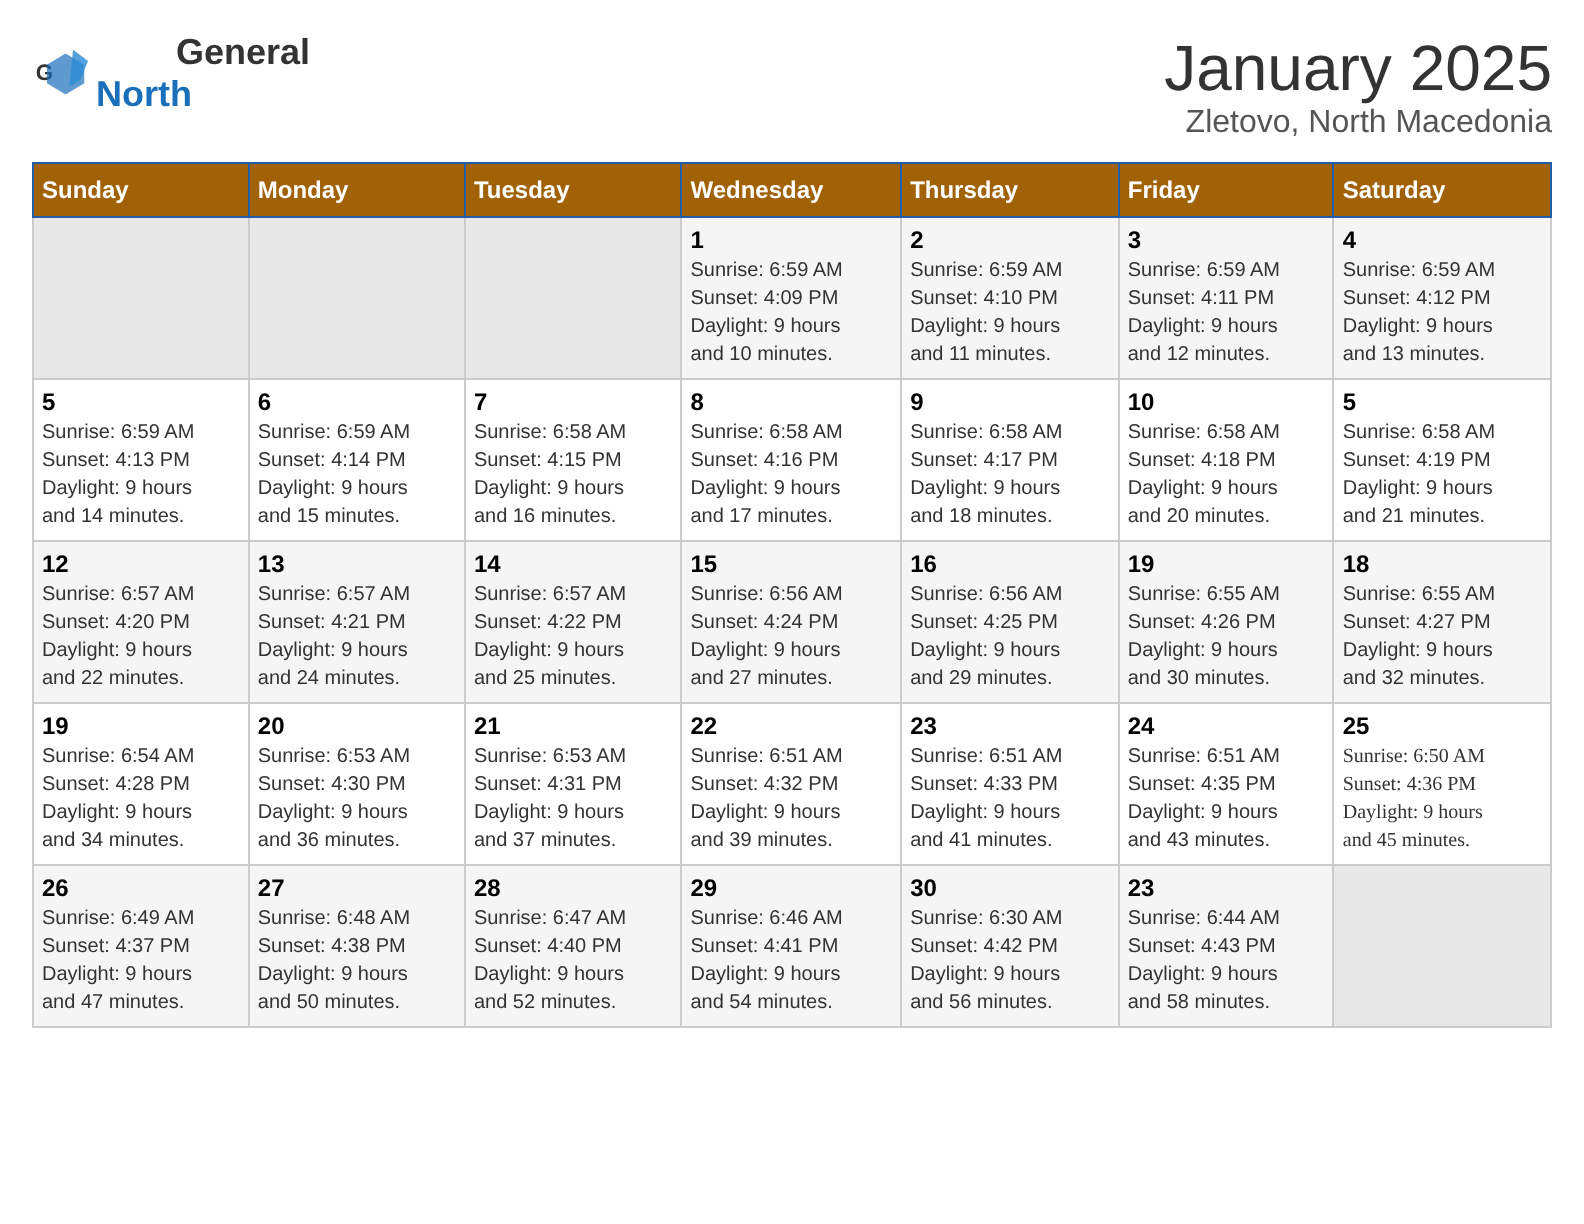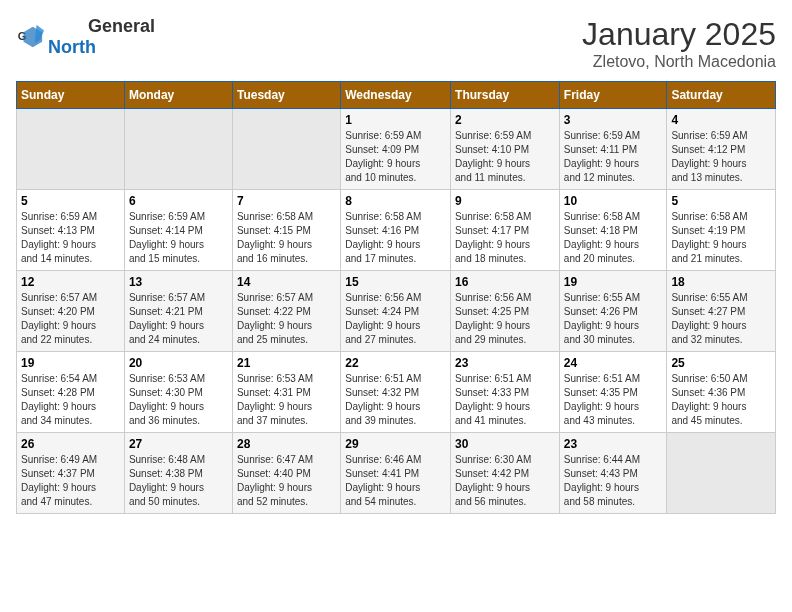--- a/index.html
+++ b/index.html
@@ -264,21 +264,21 @@
         </td>
         <td>
           <div class="day-num">24</div>
           <div class="day-info" style="white-space: pre-line;">Sunrise: 6:51 AM
 Sunset: 4:35 PM
 Daylight: 9 hours
 and 43 minutes.</div>
         </td>
         <td>
           <div class="day-num">25</div>
-          <div class="day-info" style="white-space: pre-line;">Sunrise: 6:50 AM
+          <div class="day-info" style="white-space: pre-line; font-family: Liberation Serif, serif;">Sunrise: 6:50 AM
 Sunset: 4:36 PM
 Daylight: 9 hours
 and 45 minutes.</div>
         </td>
       </tr>
       <tr>
         <td>
           <div class="day-num">26</div>
           <div class="day-info" style="white-space: pre-line;">Sunrise: 6:49 AM
 Sunset: 4:37 PM

